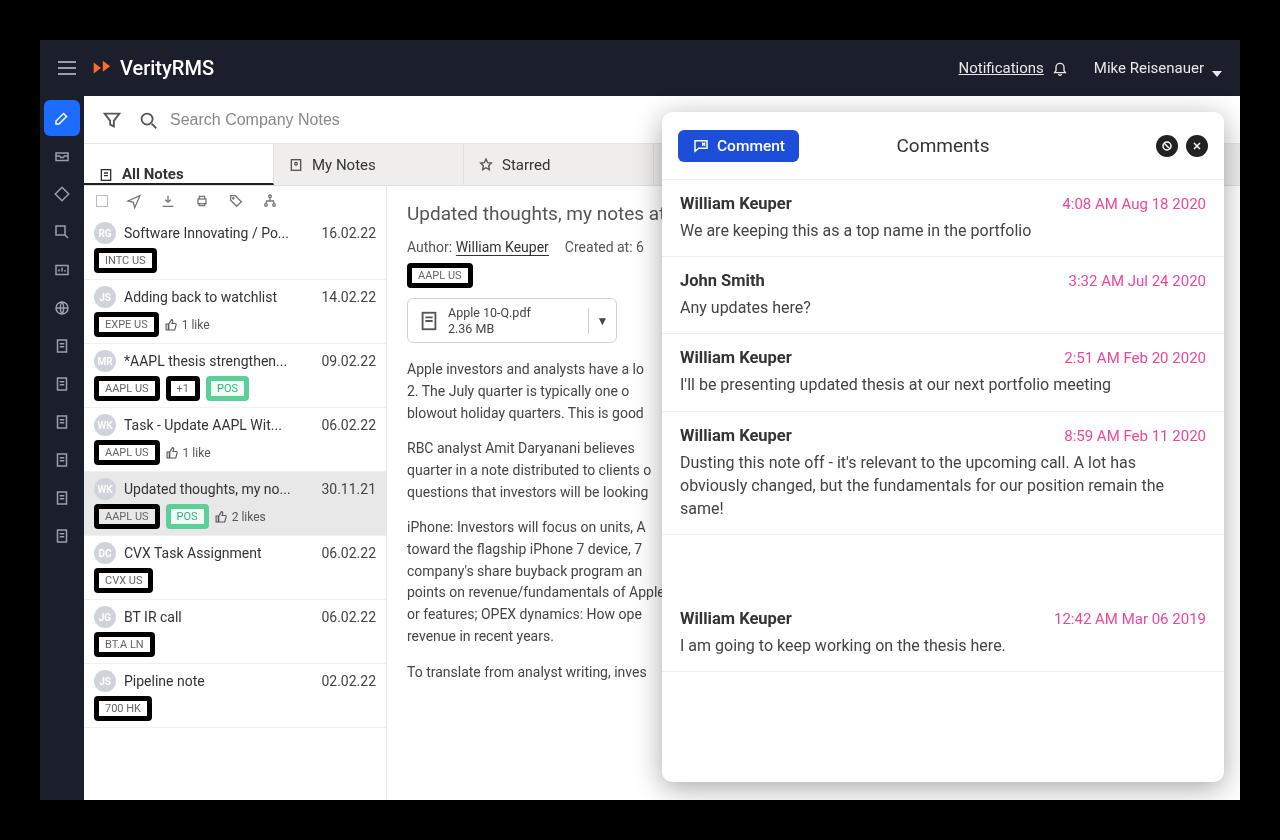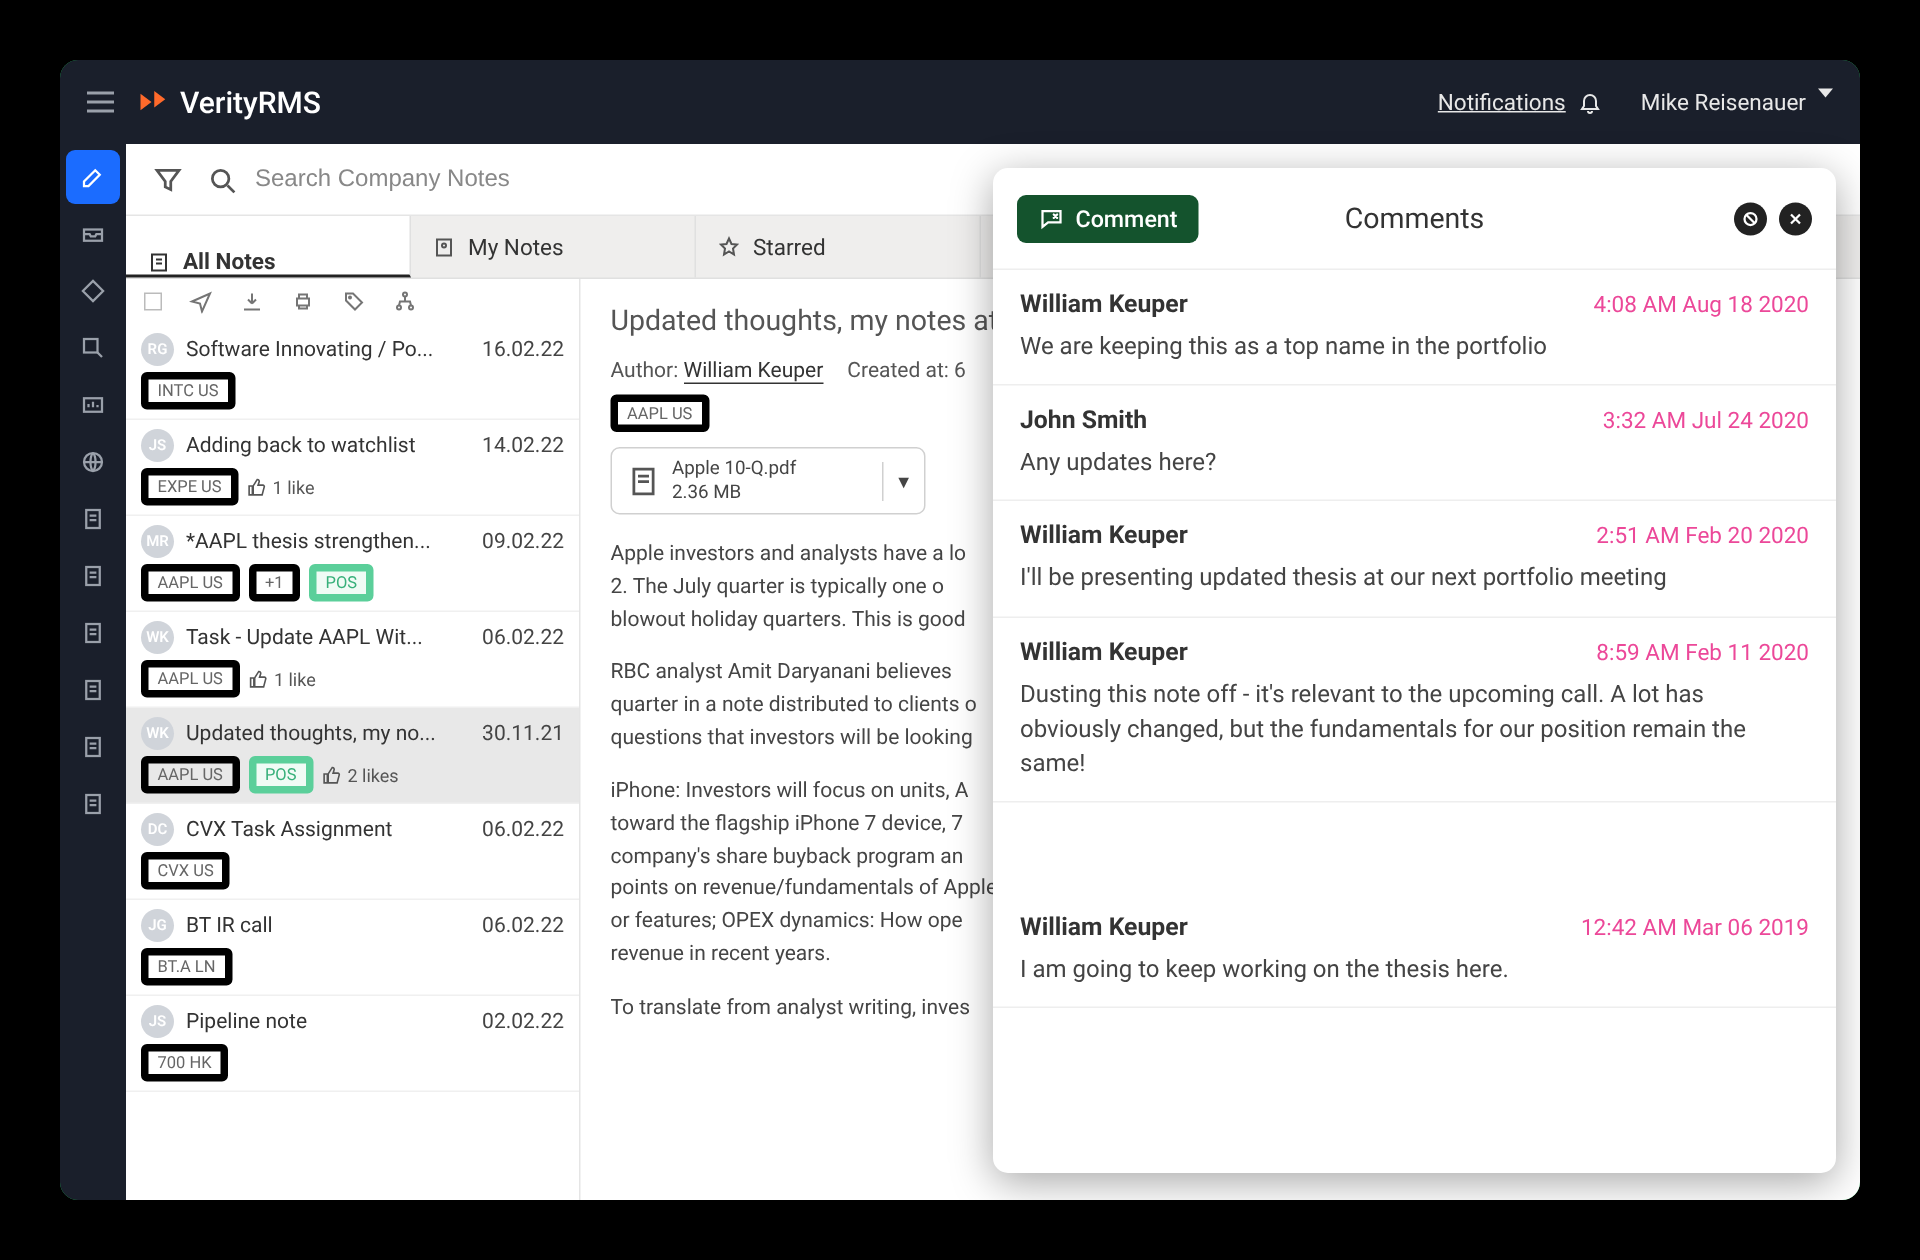--- a/index.html
+++ b/index.html
@@ -8,41 +8,41 @@
   font-family: -apple-system, BlinkMacSystemFont, "Segoe UI", Roboto, Arial, sans-serif;
   width: 1280px;
   height: 840px;
   overflow: hidden;
   position: relative;
 }
 .app-frame {
   position: absolute;
   top: 40px; left: 40px; right: 40px; bottom: 40px;
   background: #22c55e;
-  border-radius: 12px;
+  border-radius: 0;
   overflow: hidden;
   display: flex;
   flex-direction: column;
 }
 .topbar {
   height: 56px;
   background: #1a1f2b;
   display: flex;
   align-items: center;
   padding: 0 18px;
   color: #e8e8e8;
 }
 .hamb { width: 18px; height: 14px; margin-right: 14px; display:flex; flex-direction:column; justify-content:space-between;}
 .hamb span { display:block; height:2px; background:#9aa0aa; }
 .logo-mark { width:22px; height:22px; margin-right:8px; }
 .logo-mark svg { display:block; }
 .brand { font-size: 20px; font-weight: 500; color:#fff; }
 .topbar-spacer { flex:1; }
 .notif { display:flex; align-items:center; gap:8px; margin-right:26px; font-size:15px; color:#e8e8e8;text-decoration:underline;}
-.user { display:flex; align-items:flex-start; gap:8px; font-size:15px; color:#e8e8e8;}
+.user { display:flex; align-items:flex-end; gap:8px; font-size:15px; color:#e8e8e8;}
 .tri-down { width:0;height:0;border-left:5px solid transparent;border-right:5px solid transparent;border-top:6px solid #e8e8e8;}
 
 .body {
   flex:1; display:flex; overflow:hidden;
 }
 .leftrail {
   width:44px;
   background:#1a1f2b;
   display:flex; flex-direction:column; align-items:center;
   padding-top:4px; gap:2px;
@@ -136,21 +136,21 @@
   border-radius:10px;
   box-shadow: 0 6px 28px rgba(0,0,0,0.35);
   display:flex; flex-direction:column;
   overflow:hidden;
 }
 .c-head {
   position:relative;
   height:68px; display:flex; align-items:center; padding:0 16px; border-bottom:1px solid #eee;
 }
 .c-btn {
-  background:#14532d; color:#fff; border-radius:6px; padding:7px 14px; font-size:15.5px;
+  background:#1d4ed8; color:#fff; border-radius:6px; padding:7px 14px; font-size:15.5px;
   display:flex; align-items:center; gap:7px; font-weight:500;
 }
 .c-btn svg { width:18px;height:18px; }
 .c-title { position:absolute; left:0; right:0; text-align:center; font-size:19px; color:#333; pointer-events:none;}
 .c-actions { margin-left:auto; display:flex; gap:8px; z-index:1;}
 .c-actions .circ {
   width:22px;height:22px;border-radius:50%;background:#222;color:#fff;display:flex;align-items:center;justify-content:center;font-size:12px;
 }
 .c-list { flex:1; overflow:hidden; }
 .cmt { padding:14px 18px; border-bottom:1px solid #eee; }

